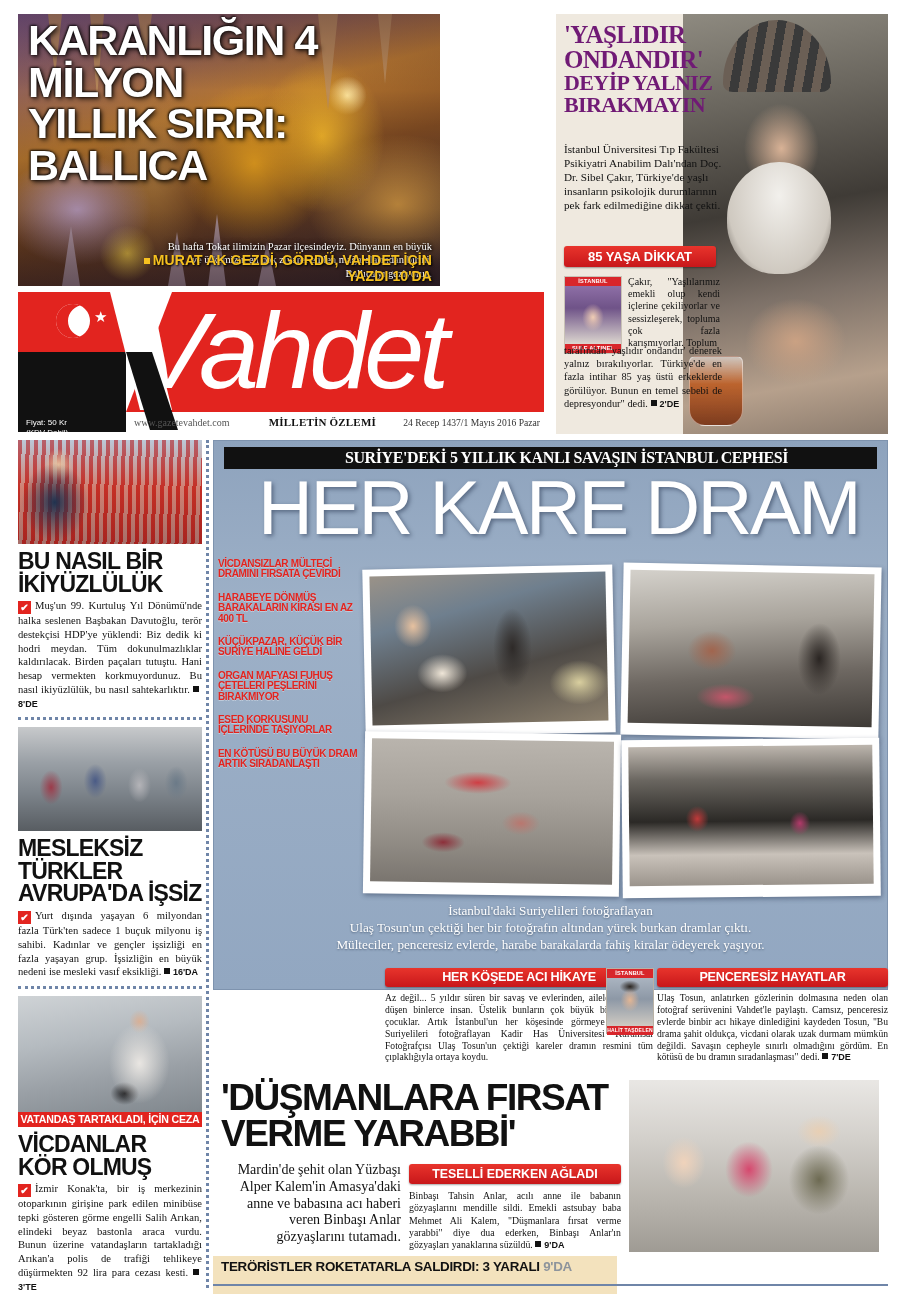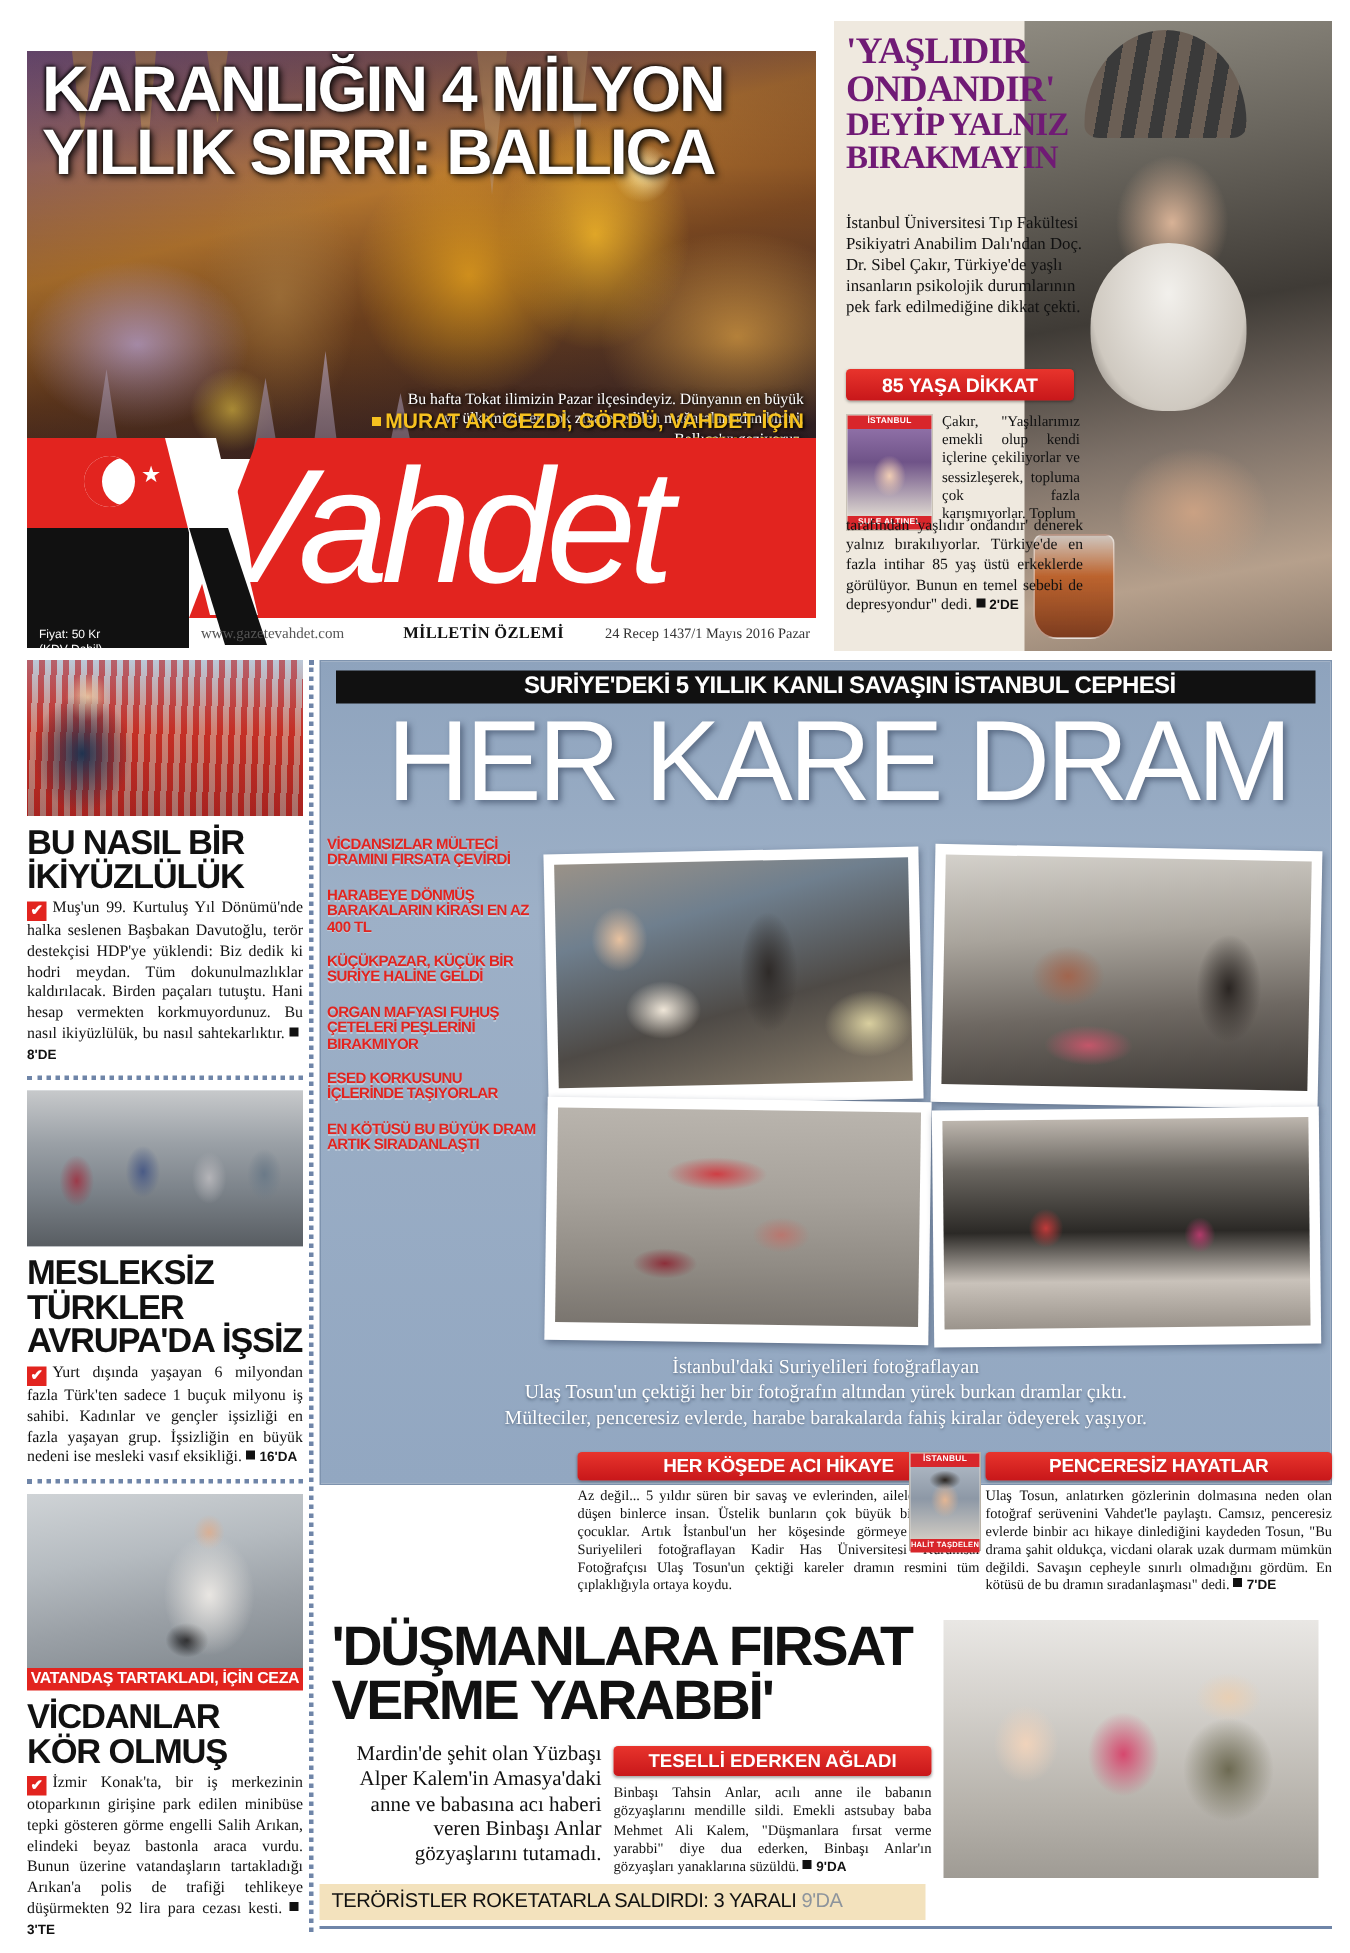--- a/index.html
+++ b/index.html
@@ -18,21 +18,21 @@
   .redbar {
     background: linear-gradient(#e8342c, #c8171a);
     color:#fff; font-family:"Liberation Sans",sans-serif; font-weight:bold;
     text-align:center; border-radius:3px;
     box-shadow: 0 1px 2px rgba(0,0,0,.35);
   }
   .pagenum { color:#111; font-family:"Liberation Sans",sans-serif; font-weight:bold; font-size:9px; }
   .sq { display:inline-block; width:6px; height:6px; background:#111; margin-right:3px; vertical-align:1px;}
 
   
-  #cave-block { left:18px; top:14px; width:526px; height:272px; overflow:hidden;margin-top:20px; }
+  #cave-block { left:18px; top:14px; width:422px; height:272px; overflow:hidden; }
   .cave-photo {
     position:absolute; inset:0;
     background:
       radial-gradient(ellipse 120px 90px at 14% 72%, #c8a7c9 0%, rgba(200,167,201,0) 62%),
       radial-gradient(ellipse 80px 140px at 32% 60%, #b07b3e 0%, rgba(176,123,62,0) 65%),
       radial-gradient(circle 40px at 26% 88%, #ffd34a 0%, rgba(255,211,74,0) 70%),
       radial-gradient(ellipse 110px 120px at 56% 55%, #e8a020 0%, rgba(232,160,32,0) 68%),
       radial-gradient(ellipse 90px 110px at 72% 45%, #f0b22a 0%, rgba(240,178,42,0) 70%),
       radial-gradient(circle 26px at 78% 30%, #fff7cf 0%, rgba(255,247,207,0) 75%),
       radial-gradient(ellipse 130px 100px at 90% 70%, #d99b46 0%, rgba(217,155,70,0) 70%),
@@ -217,21 +217,21 @@
   }
 
   
   #main-story {
     left:213px; top:440px; width:675px; height:550px;
     background: linear-gradient(180deg,#8ea3bd 0%, #9db0c7 30%, #92a7c1 100%);
     border:1px solid #7e93ae;
   }
   #kicker {
     position:absolute; left:10px; top:6px; right:10px; height:22px; background:#111;
-    color:#fff; font-family:Liberation Sans, sans-serif; font-weight:bold;
+    color:#fff; font-family:Liberation Serif, serif; font-weight:bold;
     font-size:16px; line-height:22px; text-align:center; letter-spacing:-.4px;padding-left:32px;
   }
   #main-head {
     position:absolute; left:20px; top:28px; right:4px;
     color:#fff; font-family:"Liberation Sans",sans-serif; font-weight:normal;
     font-size:76px; line-height:78px; text-align:center; letter-spacing:-2.5px;
     text-shadow: 2px 2px 4px rgba(40,55,80,.55);
   }
   #bullets { position:absolute; left:4px; top:118px; width:140px; }
   .bullet {
@@ -319,22 +319,22 @@
   #bs-photo {
     position:absolute; left:416px; top:0; width:250px; height:172px; overflow:hidden;
     background:
       radial-gradient(ellipse 30px 36px at 22% 48%, #f0d3bb 0%, rgba(240,211,187,0) 72%),
       radial-gradient(ellipse 34px 40px at 48% 52%, #d6486e 0%, rgba(214,72,110,0) 70%),
       radial-gradient(ellipse 42px 48px at 76% 58%, #6d6a52 0%, rgba(109,106,82,0) 72%),
       radial-gradient(ellipse 30px 22px at 76% 30%, #e8cfb4 0%, rgba(232,207,180,0) 74%),
       linear-gradient(180deg,#e9e7e4 0%, #d3d0cb 34%, #b8b4ad 70%, #9f9b94 100%);
   }
   #ticker {
-    position:absolute; left:0; top:176px; width:404px; height:24px;
-    background:#f3e2bd; color:#111; font-family:"Liberation Sans",sans-serif; font-weight:normal;
+    position:absolute; left:0; top:176px; width:404px; height:38px;
+    background:#f3e2bd; color:#111; font-family:"Liberation Sans",sans-serif; font-weight:bold;
     font-size:13.4px; line-height:21px; padding-left:8px; letter-spacing:-.3px;
   }
   #ticker em { font-style:normal; color:#8d949c; }
   #bottom-rule { position:absolute; left:0; top:204px; width:675px; border-top:2px solid #6f85a8; }
   .vrule { position:absolute; left:206px; top:440px; height:848px; border-left:3px dotted #6f85a8; }
 </style>
 </head>
 <body>
 
 <div class="page">

